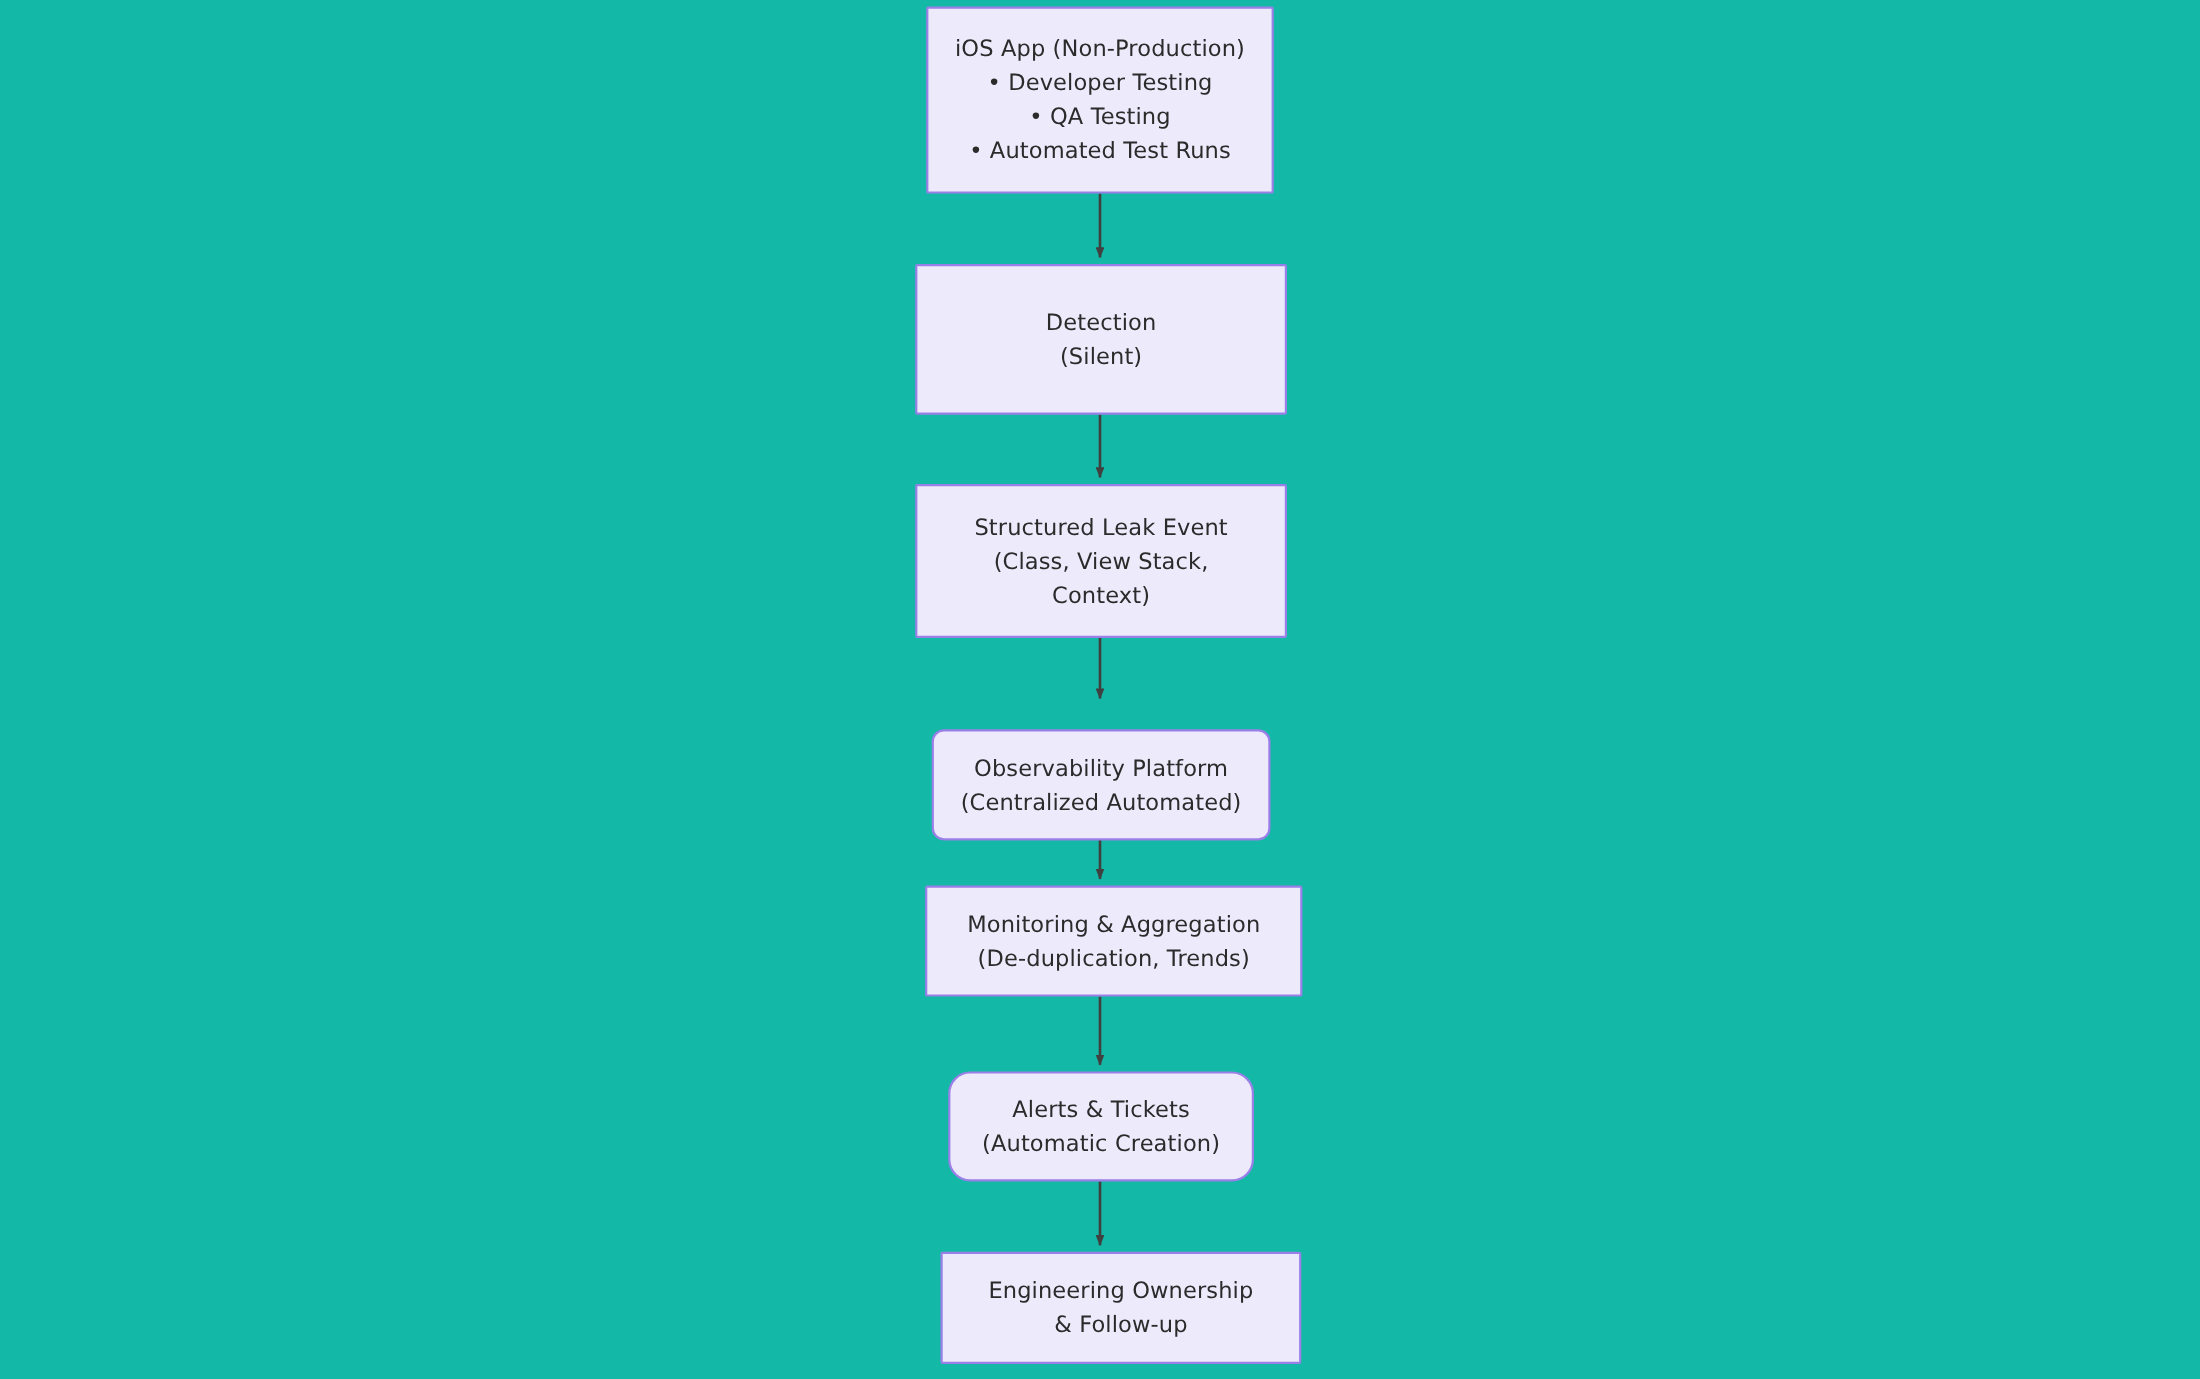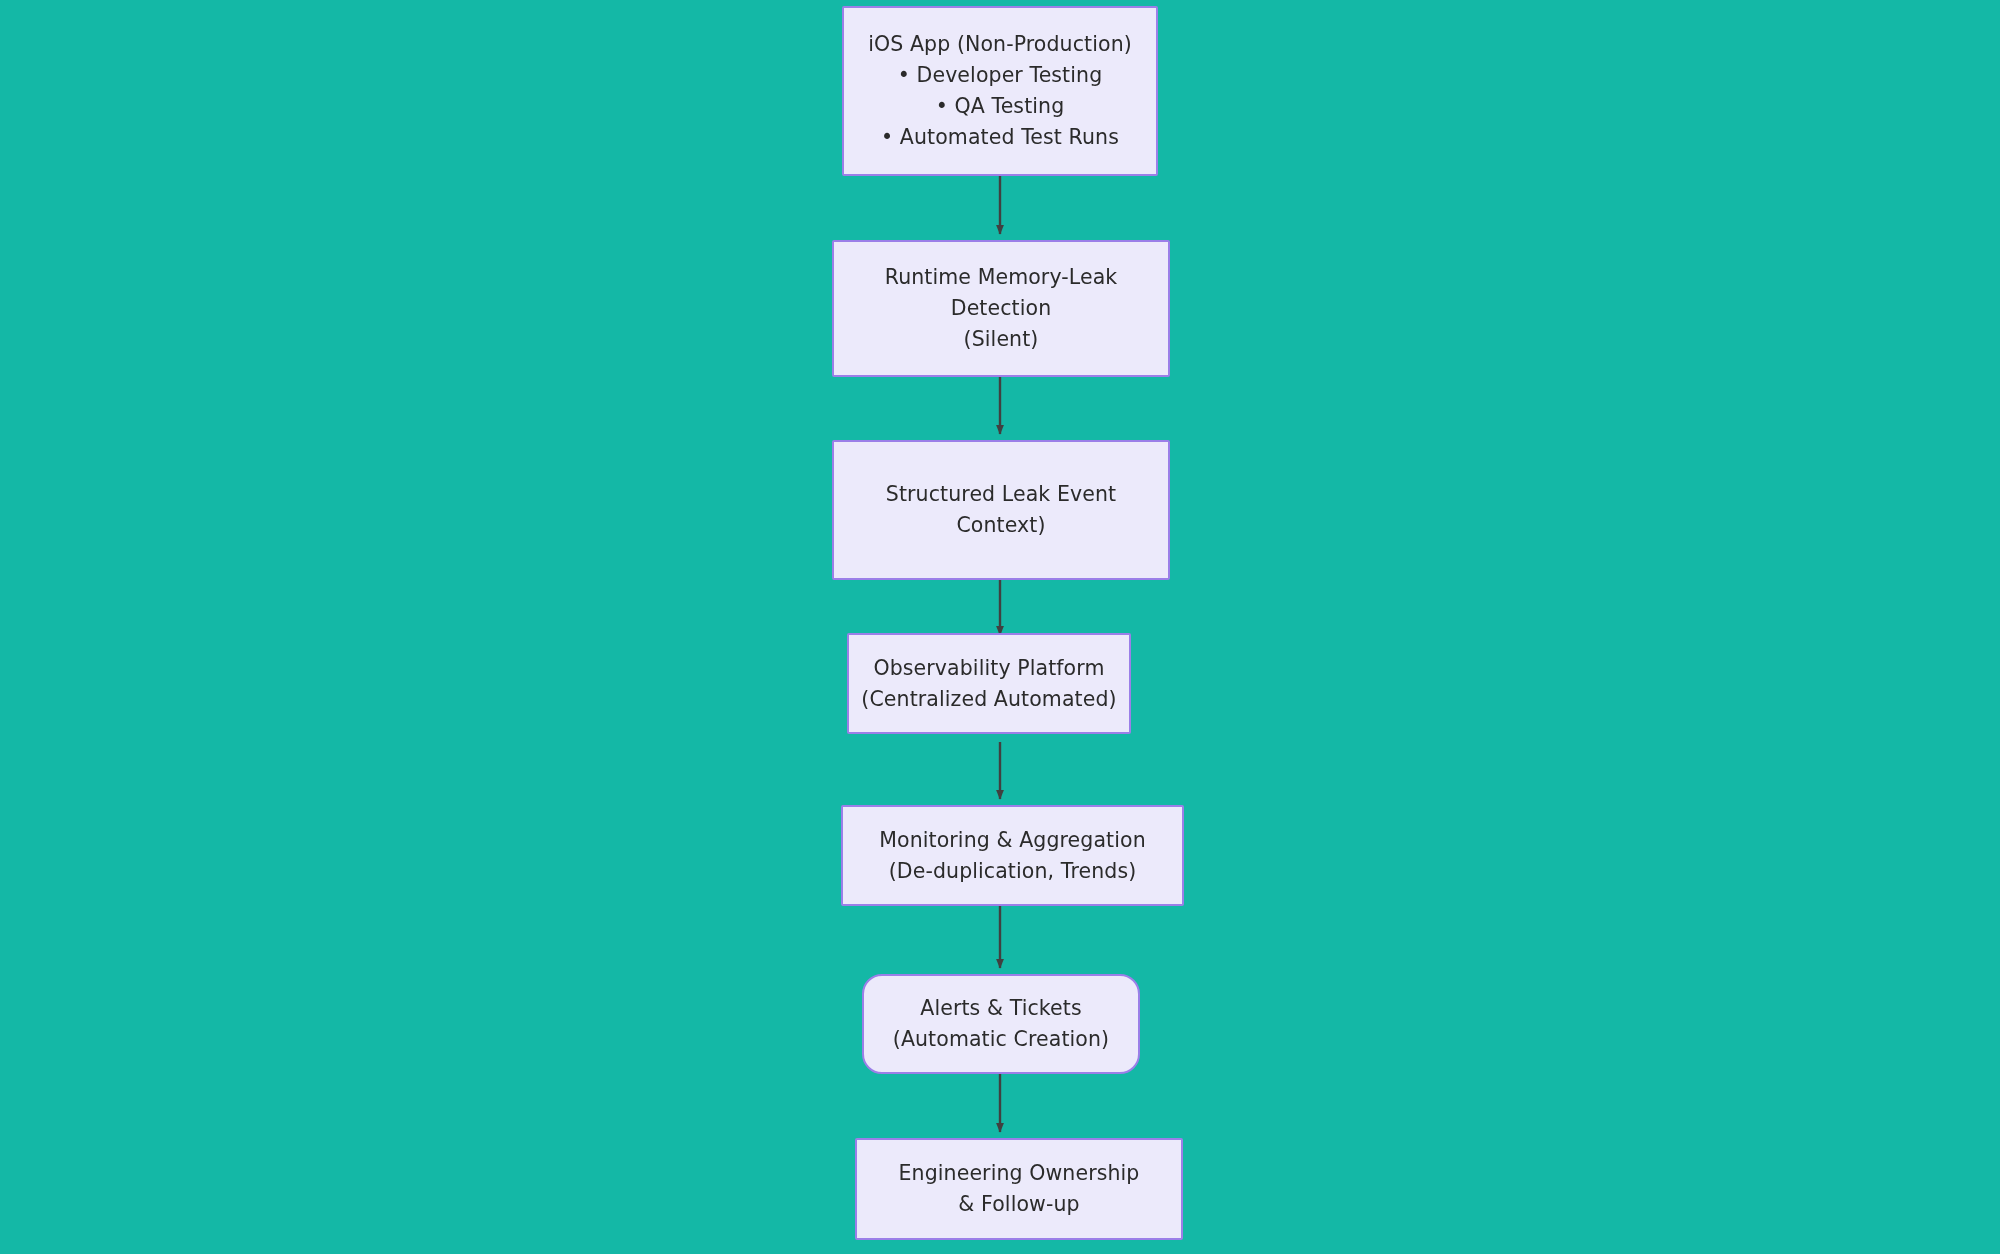--- a/index.html
+++ b/index.html
@@ -72,31 +72,31 @@
   </svg>
 
   <div class="node" style="left:842px; top:6px; width:316px; height:170px;">
     <span class="line">iOS App (Non-Production)</span>
     <span class="line">• Developer Testing</span>
     <span class="line">• QA Testing</span>
     <span class="line">• Automated Test Runs</span>
   </div>
 
   <div class="node" style="left:832px; top:240px; width:338px; height:137px;">
-    <span class="line">Runtime Memory-Leak</span>
     <span class="line">Detection</span>
     <span class="line">(Silent)</span>
   </div>
 
   <div class="node" style="left:832px; top:440px; width:338px; height:140px;">
     <span class="line">Structured Leak Event</span>
+    <span class="line">(Class, View Stack,</span>
     <span class="line">Context)</span>
   </div>
 
-  <div class="node" style="left:847px; top:633px; width:284px; height:101px;">
+  <div class="node" style="left:847px; top:663px; width:308px; height:101px;border-radius:11px;">
     <span class="line">Observability Platform</span>
     <span class="line">(Centralized Automated)</span>
   </div>
 
   <div class="node" style="left:841px; top:805px; width:343px; height:101px;">
     <span class="line">Monitoring &amp; Aggregation</span>
     <span class="line">(De-duplication, Trends)</span>
   </div>
 
   <div class="node" style="left:862px; top:974px; width:278px; height:100px;border-radius:20px;">

